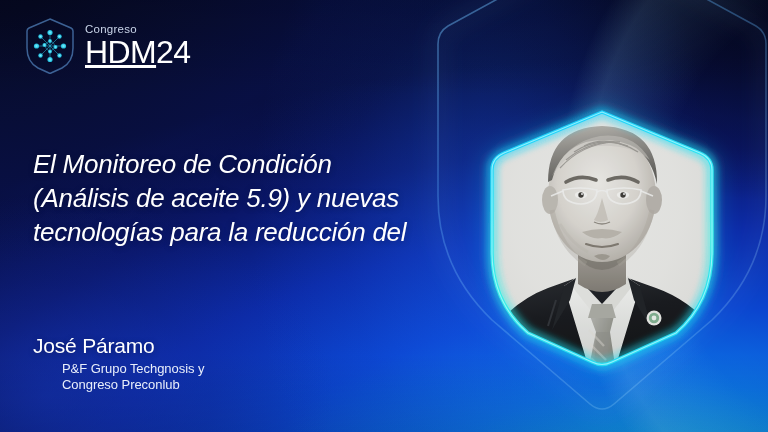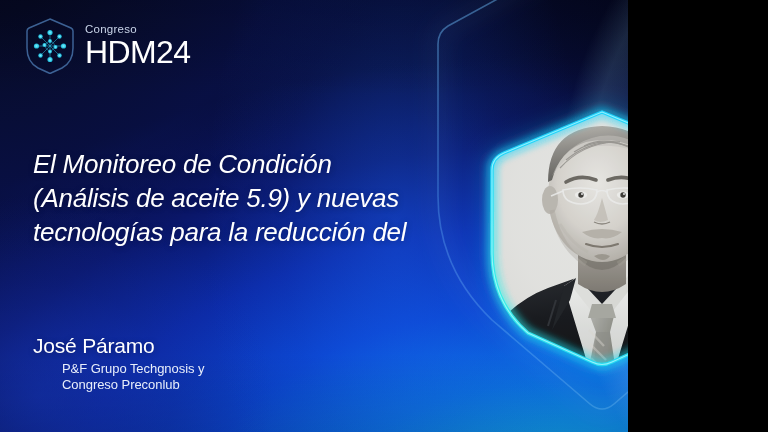--- a/index.html
+++ b/index.html
@@ -6,21 +6,21 @@
 
   html, body {
     width:768px; height:432px;
     overflow:hidden;
     background:#000;
     font-family:"Liberation Sans", sans-serif;
   }
 
   #slide {
     position:relative;
-    width:628px; height:432px;
+    width:768px; height:432px;
     overflow:hidden;
     background:#b91c1c;
   }
 
   
   .bg-base {
     position:absolute; inset:0;
     background:
       radial-gradient(125% 105% at 88% 118%,
           #22cdf2 0%, #12a8ec 12%, #0c73e6 28%,
@@ -91,21 +91,21 @@
     margin-bottom:1px;
     white-space:nowrap;
   }
   .logo-hdm {
     font-size:32px;
     letter-spacing:-0.6px;
     color:#ffffff;
     white-space:nowrap;
     line-height:1;
   }
-  .logo-hdm .thin { font-weight:300; }
+  .logo-hdm .thin { font-weight:300;text-decoration:underline; }
   .logo-hdm .bold { font-weight:400;margin-top:44px; }
 
   
   .title-block {
     position:absolute;
     left:33px; top:148px;
     width:380px;
     z-index:7;
   }
   .title-line {

